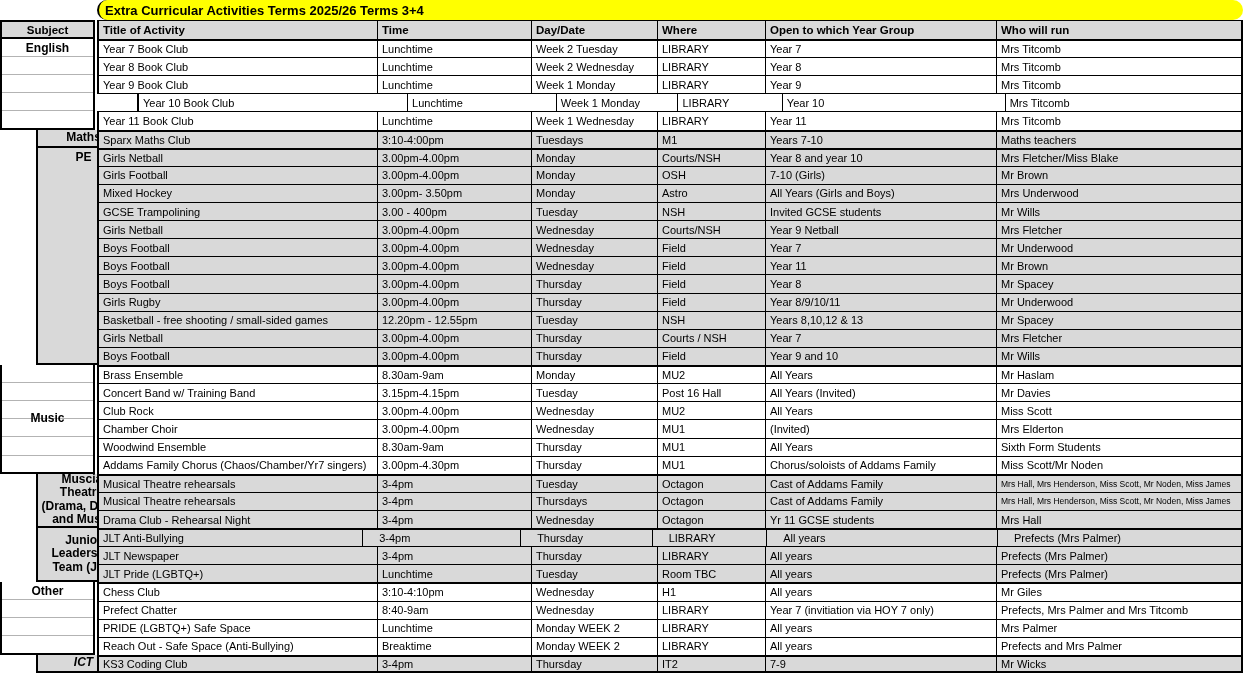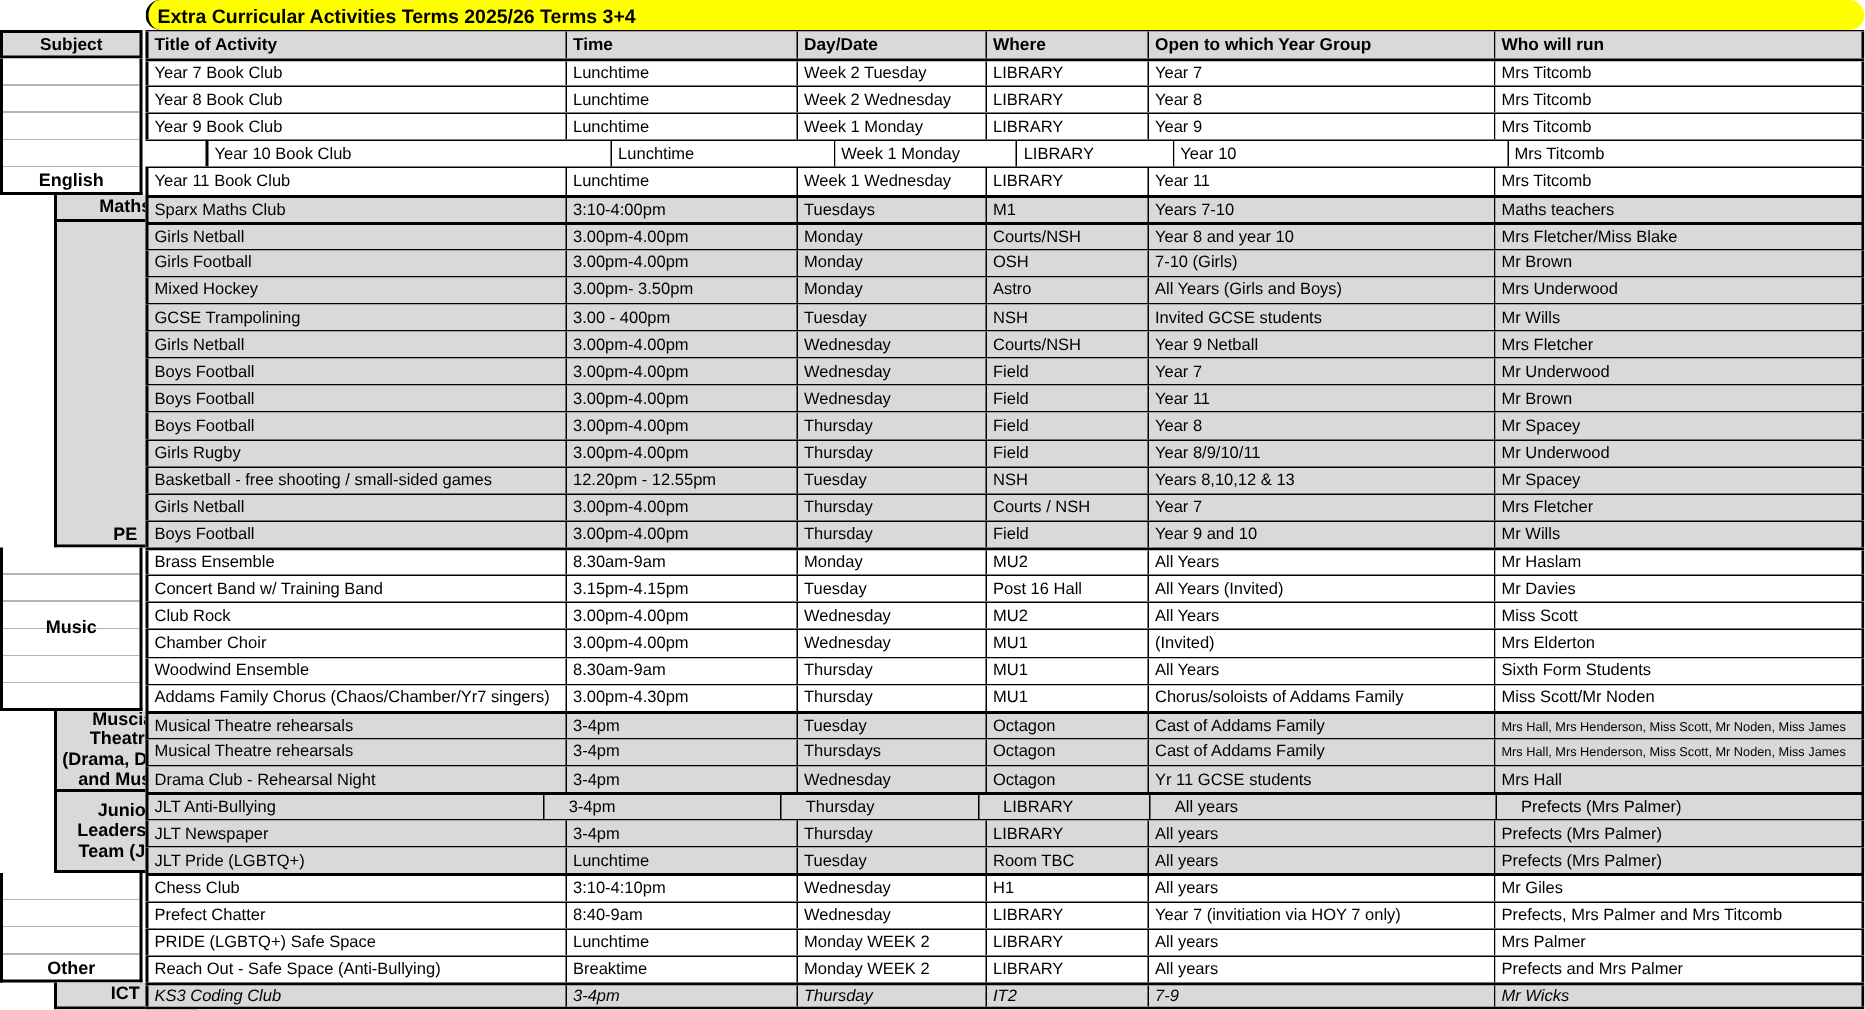--- a/index.html
+++ b/index.html
@@ -17,21 +17,21 @@
     display:flex;align-items:center;justify-content:center;
   }
   .subj-box{
     position:absolute;left:0;width:95px;box-sizing:border-box;
     border-left:2px solid var(--border);border-right:2px solid var(--border);
     border-bottom:2px solid var(--border);
     background:#fff;display:flex;align-items:center;justify-content:center;
     text-align:center;
   }
   .subj-box.shaded{background:var(--shade);margin-left:36px;}
-  .subj-box.vtop{align-items:flex-end;}
+  .subj-box.vtop{align-items:flex-start;}
   .subj-box.vtop .subj-label{padding-top:3px;}
   .subj-box.rowlines{
     background-image:repeating-linear-gradient(to bottom,
       transparent 0,transparent calc(var(--rh) - 1px),
       #b3b3b3 calc(var(--rh) - 1px),#b3b3b3 var(--rh));
   }
   .subj-label{font-weight:bold;font-size:12px;line-height:13.5px;}
   
   .main{position:absolute;left:97px;top:0;width:1146px;height:673px;}
   .title-bar{
@@ -90,21 +90,21 @@
       </div>
       <div class="subj-box shaded" style="top: 473.743px; height: 54.3429px;">
         <div class="subj-label">Muscial Theatre!<br>(Drama, Dance<br>and Music)</div>
       </div>
       <div class="subj-box shaded" style="top: 528.086px; height: 54.3429px;">
         <div class="subj-label">Junior Leadership<br>Team (JLT)</div>
       </div>
       <div class="subj-box rowlines vtop" style="top: 582.429px; height: 72.4571px;">
         <div class="subj-label">Other</div>
       </div>
-      <div class="subj-box shaded" style="top: 654.886px; height: 18.1143px;">
+      <div class="subj-box shaded" style="top: 654.886px; height: 18.1143px; font-style: italic;">
         <div class="subj-label">ICT</div>
       </div>
     </div>
 
   <div class="main">
     <div class="title-bar">Extra Curricular Activities Terms 2025/26 Terms 3+4</div>
     <div class="header-row">
       <div class="cell c0">Title of Activity</div>
       <div class="cell c1">Time</div>
       <div class="cell c2">Day/Date</div>
@@ -378,21 +378,21 @@
           <div class="cell c5">Mrs Palmer</div>
         </div>
         <div class="trow" style="top: 636.771px; height: 18.1143px;">
           <div class="cell c0">Reach Out - Safe Space (Anti-Bullying)</div>
           <div class="cell c1">Breaktime</div>
           <div class="cell c2">Monday WEEK 2</div>
           <div class="cell c3">LIBRARY</div>
           <div class="cell c4">All years</div>
           <div class="cell c5">Prefects and Mrs Palmer</div>
         </div>
-        <div class="trow shaded sec-start last" style="top: 654.886px; height: 18.1143px; font-style: italic;">
+        <div class="trow shaded sec-start last" style="top: 654.886px; height: 18.1143px;">
           <div class="cell c0">KS3 Coding Club</div>
           <div class="cell c1">3-4pm</div>
           <div class="cell c2">Thursday</div>
           <div class="cell c3">IT2</div>
           <div class="cell c4">7-9</div>
           <div class="cell c5">Mr Wicks</div>
         </div>
       </div>
   </div>
 

